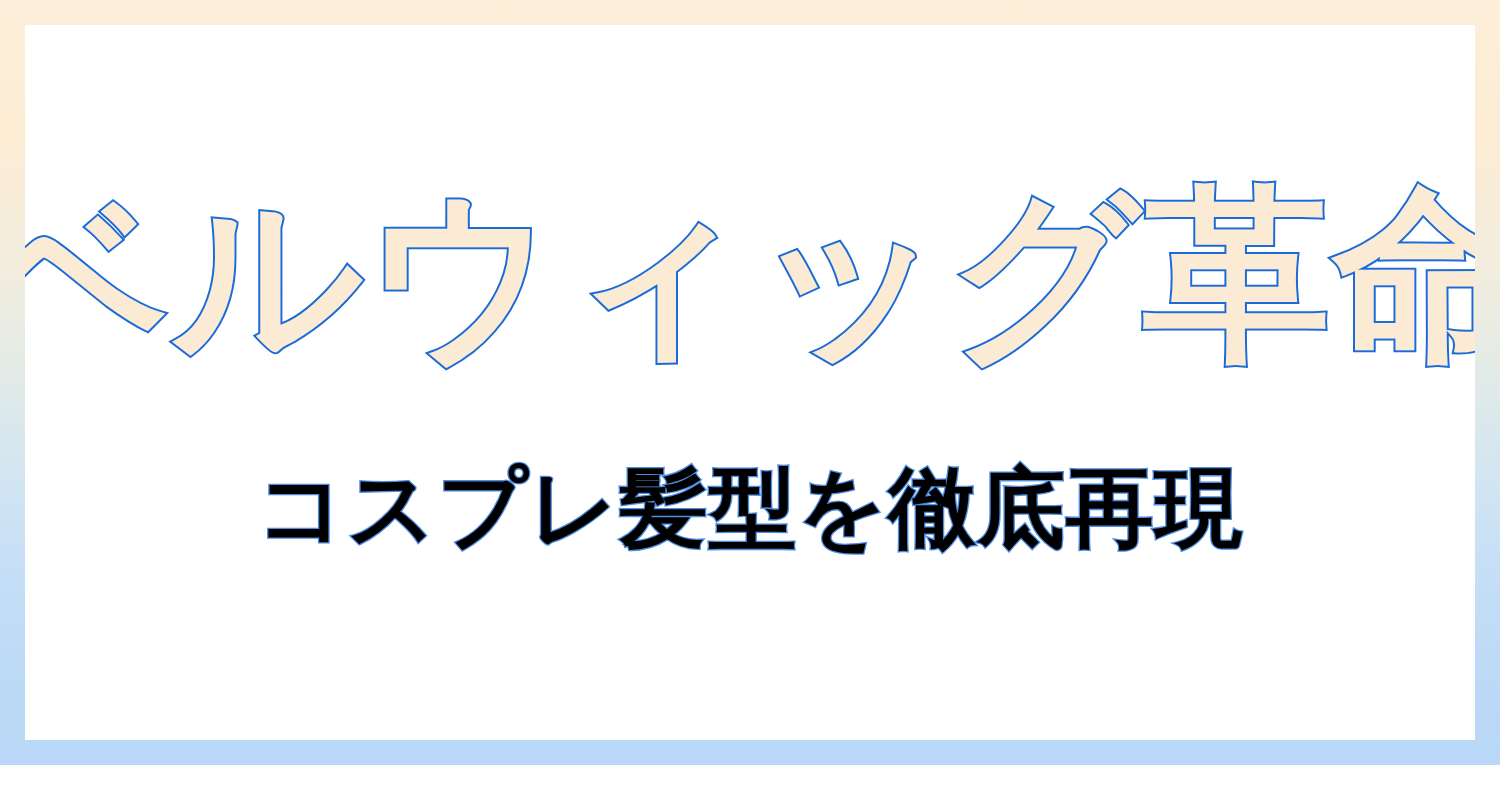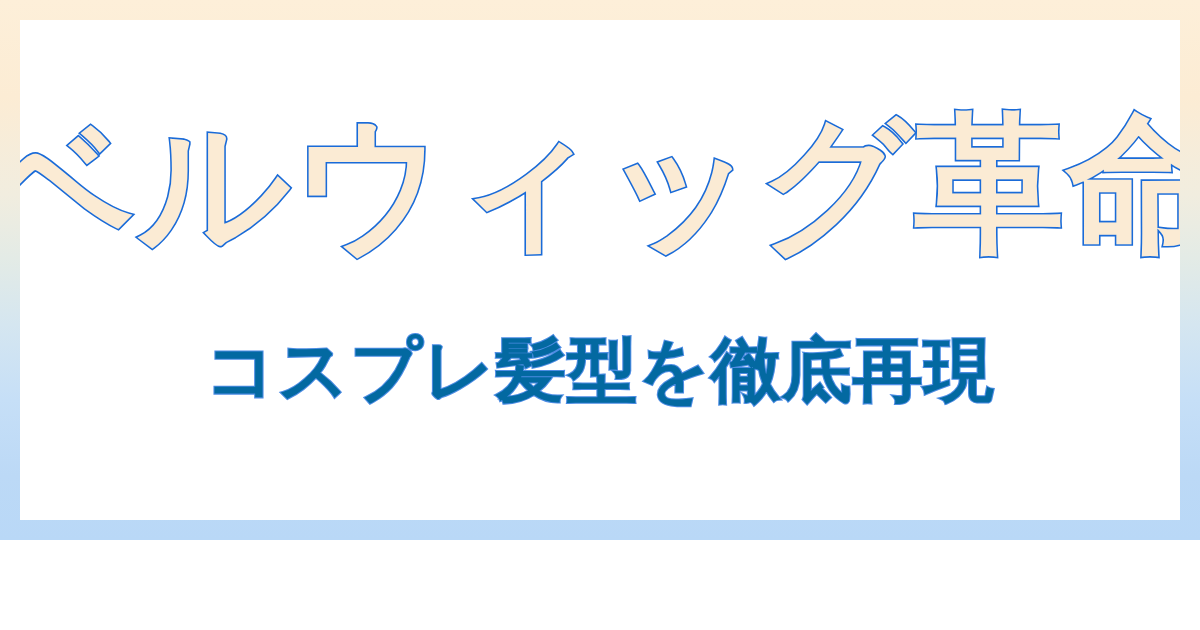--- a/index.html
+++ b/index.html
@@ -12,21 +12,21 @@
 
   body {
     font-family:"DejaVu Sans", sans-serif;
     background:#ffffff;
   }
 
   
   #banner {
     position:relative;
     width:1200px;
-    height:540px;
+    height:612px;
     background:linear-gradient(
         180deg,
         #fdefd9 0%,
         #fcecd4 18%,
         #f1eddf 36%,
         #e3ebe6 48%,
         #d5e6f0 60%,
         #c6dff7 74%,
         #bcd9f6 88%,
         #b9d8f7 100%);
@@ -72,21 +72,21 @@
   }
 
   
   #subtitle {
     font-family:"DejaVu Sans", sans-serif;
     font-size:70px;
     line-height:1.05;
     font-weight:700;
     letter-spacing:0.015em;
     white-space:nowrap;
-    color:#0369a1;
+    color:#000000;
     -webkit-text-stroke:2.1px #4e8de4;
     paint-order:stroke fill;
     margin-top:-6px;
     text-rendering:geometricPrecision;
   }
 </style>
 </head>
 <body>
 
 <div id="banner">

